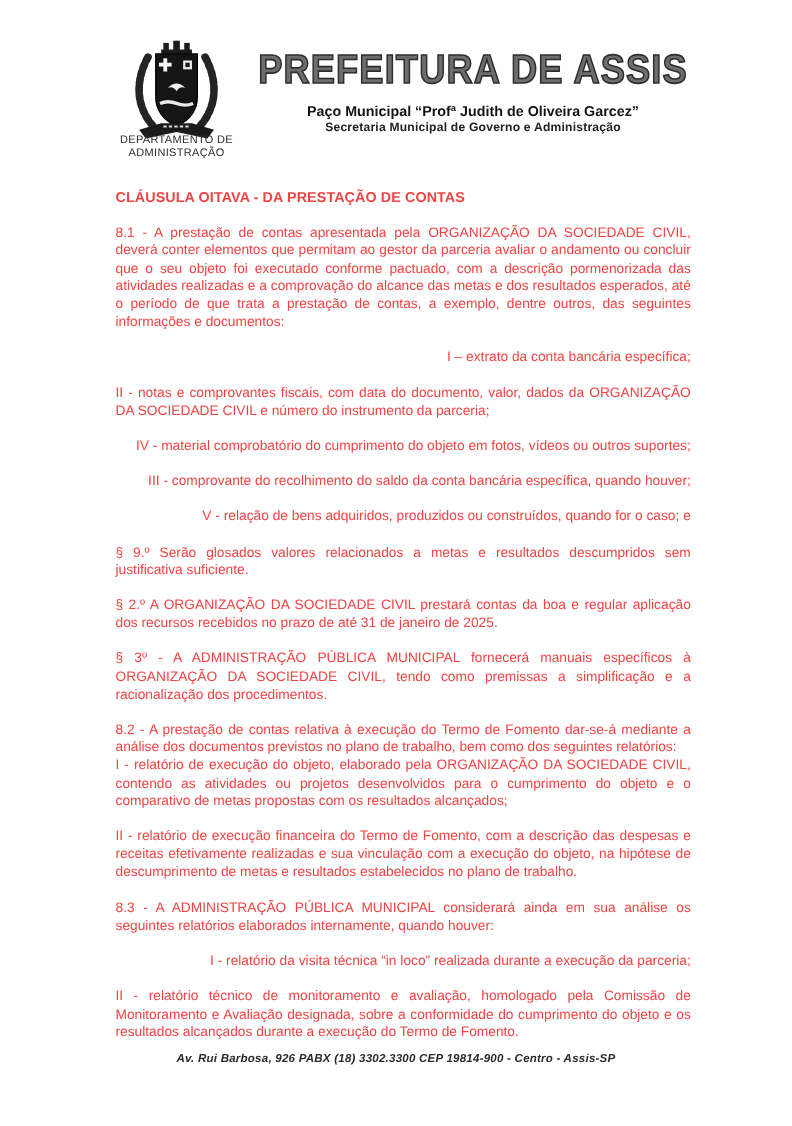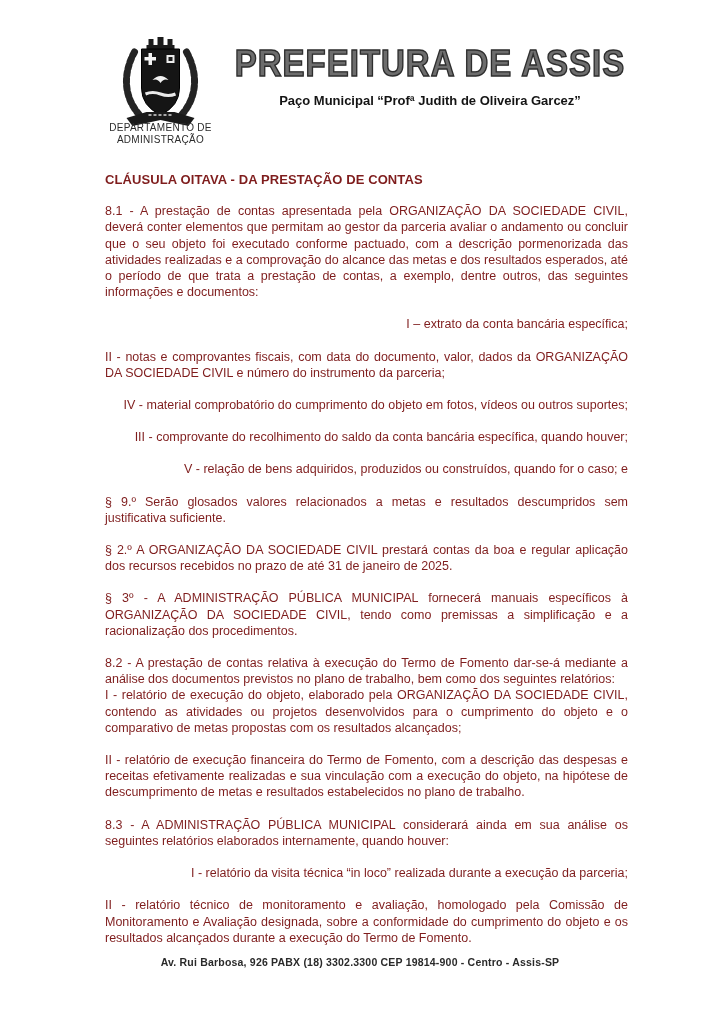--- a/index.html
+++ b/index.html
@@ -50,38 +50,39 @@
   .brand-sub2 {
     margin-top: 2px;
     font-size: 11px; font-weight: bold; color: #222;
     letter-spacing: 0.2px;
     white-space: nowrap;
   }
 
   
   .doc-body {
     position: absolute; left: 105px; top: 172px; width: 523px;
-    font-size: 12.5px; line-height: 16.2px; color: #7f1d1d;
+    font-size: 12.5px; line-height: 16.2px; color: #ef4444;
   }
   .doc-heading {
     font-weight: bold;
     font-size: 13px;
     letter-spacing: 0.1px;
     margin-bottom: 15px;
   }
   .para { text-align: justify; margin-bottom: 16px; }
   .para.mb0 { margin-bottom: 0; }
   .para.left { text-align: right; }
 
   
   .page-footer {
     position: absolute; left: 0; top: 956px; width: 720px;
     text-align: center;
     font-size: 10.5px; font-weight: bold; color: #2a2a2a;
     letter-spacing: 0.2px;
+    font-style: italic;
   }
 </style>
 </head>
 <body>
 
 <div class="letterhead">
 
   <svg class="coat" viewBox="0 0 100 92" aria-hidden="true">
 
     <rect x="38" y="3" width="5" height="8" fill="#1c1c1c"></rect>
@@ -109,20 +110,21 @@
   </svg>
 
   <div class="dept">
     <div>DEPARTAMENTO DE</div>
     <div>ADMINISTRAÇÃO</div>
   </div>
 
   <div class="head-right">
     <span class="brand-title">PREFEITURA DE ASSIS</span>
     <div class="brand-sub1">Paço Municipal “Profª Judith de Oliveira Garcez”</div>
+    <div class="brand-sub2">Secretaria Municipal de Governo e Administração</div>
   </div>
 </div>
 
 <div class="doc-body">
   <div class="doc-heading">CLÁUSULA OITAVA - DA PRESTAÇÃO DE CONTAS</div>
 
   <div class="para">8.1 - A prestação de contas apresentada pela ORGANIZAÇÃO DA SOCIEDADE CIVIL, deverá conter elementos que permitam ao gestor da parceria avaliar o andamento ou concluir que o seu objeto foi executado conforme pactuado, com a descrição pormenorizada das atividades realizadas e a comprovação do alcance das metas e dos resultados esperados, até o período de que trata a prestação de contas, a exemplo, dentre outros, das seguintes informações e documentos:</div>
   <div class="para left">I – extrato da conta bancária específica;</div>
   <div class="para">II - notas e comprovantes fiscais, com data do documento, valor, dados da ORGANIZAÇÃO DA SOCIEDADE CIVIL e número do instrumento da parceria;</div>
   <div class="para left">IV - material comprobatório do cumprimento do objeto em fotos, vídeos ou outros suportes;</div>

